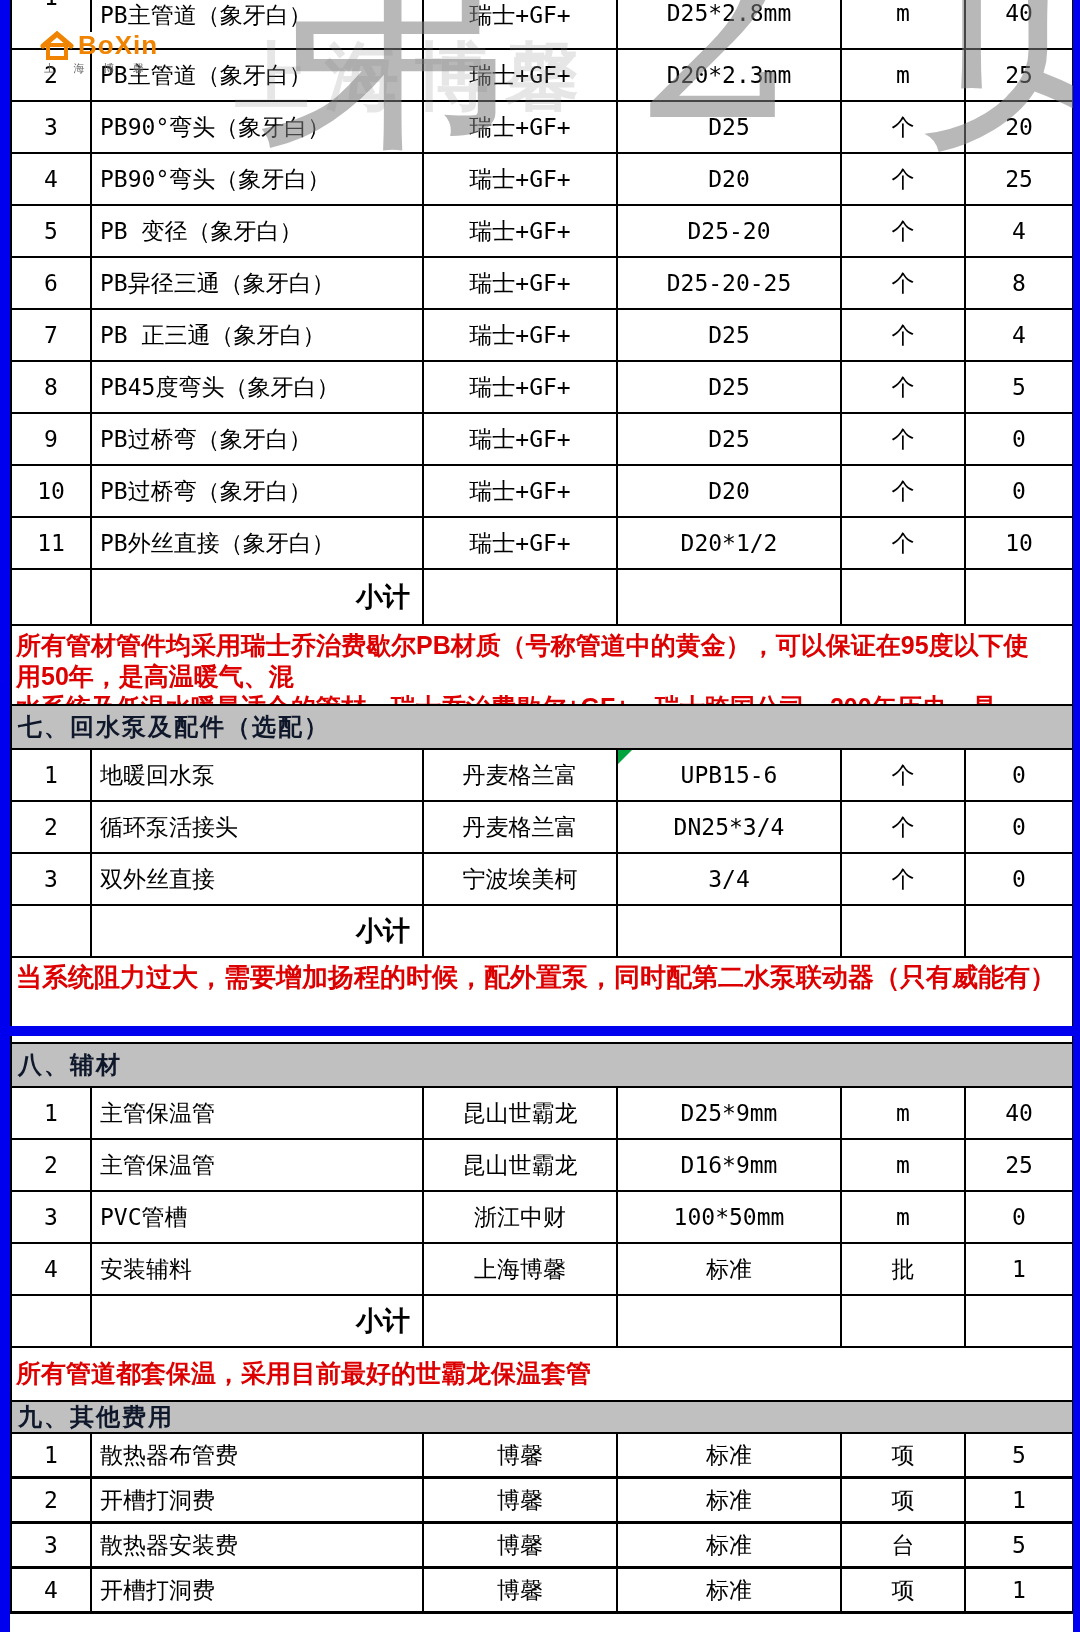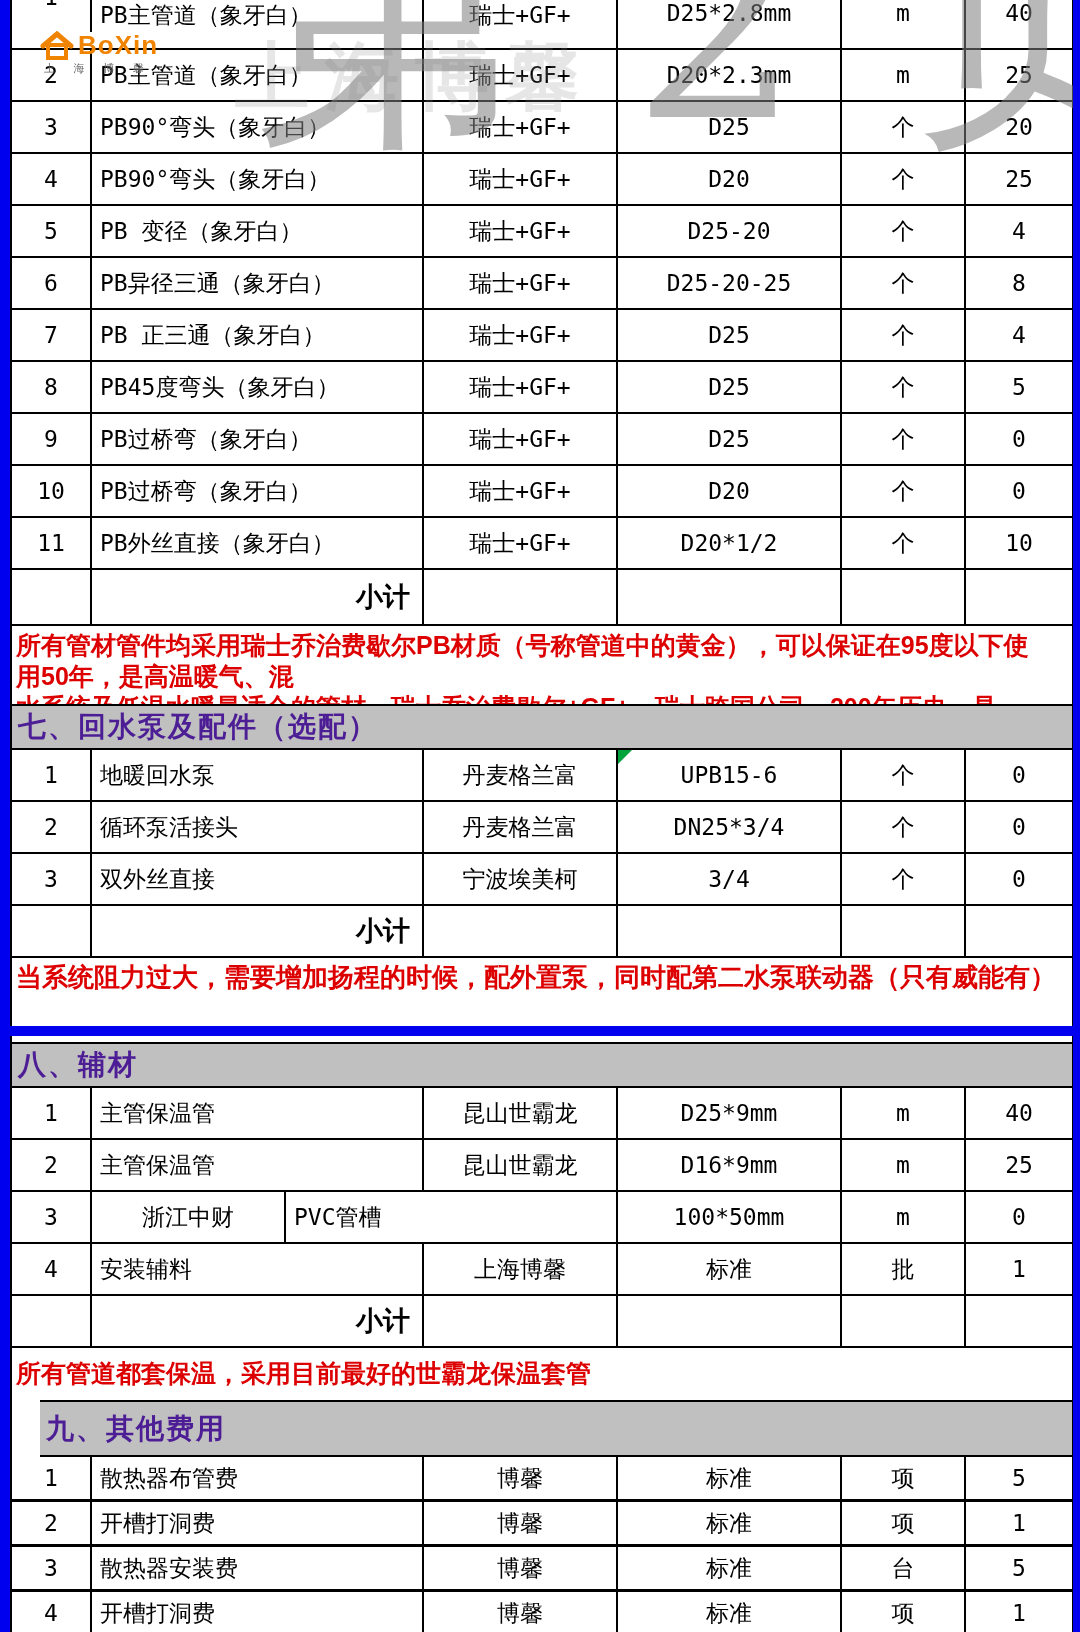--- a/index.html
+++ b/index.html
@@ -52,23 +52,23 @@
   .sec6 .rows .row:first-child .cell{align-items:flex-start;}
   .sec6 .rows .row:first-child .c-no{transform:translateY(-16px);}
 
   .row.subtotal .c-name{justify-content:flex-end;padding-right:12px;}
   .subtotal-label{font-family:"Liberation Serif",serif;font-weight:bold;
                   font-size:27px;}
   .sub6{height:56px;} .sub7{height:52px;} .sub8{height:52px;}
 
   .sec-header{height:46px;background:var(--header_gray);border-top:2px solid #000;
               border-bottom:2px solid #000;box-sizing:border-box;display:flex;
-              align-items:center;padding-left:6px;font-size:28px;font-weight:bold;
-              font-family:"Liberation Sans",sans-serif;letter-spacing:2px;color:#4c1d95;}
-  .sec-header9{height:57px;margin-left:28px;}
+              align-items:center;padding-left:6px;font-size:24px;font-weight:bold;
+              font-family:"Liberation Sans",sans-serif;letter-spacing:2px;color:#0f172a;}
+  .sec-header9{height:34px;}
 
   .note{position:relative;overflow:hidden;box-sizing:border-box;color:var(--note_red);
         font-weight:bold;font-family:"Liberation Sans",sans-serif;font-size:25px;
         line-height:31px;padding:4px 2px 0 4px;}
   .note6{height:78px;}
   .note7{height:64px;font-size:26px;}
   .note8{height:52px;padding-top:10px;font-size:25px;}
 
   .blue-divider{position:relative;z-index:8;height:10px;background:var(--accent_blue);
                 margin:4px -12px 6px -12px;width:1084px;}
@@ -266,22 +266,22 @@
           <div class="row">
             <div class="cell c-no">2</div>
             <div class="cell c-name">主管保温管</div>
             <div class="cell c-brand">昆山世霸龙</div>
             <div class="cell c-spec">D16*9mm</div>
             <div class="cell c-unit">m</div>
             <div class="cell c-qty">25</div>
           </div>
           <div class="row">
             <div class="cell c-no">3</div>
+            <div class="cell c-name">PVC管槽</div>
             <div class="cell c-brand">浙江中财</div>
-            <div class="cell c-name">PVC管槽</div>
             <div class="cell c-spec">100*50mm</div>
             <div class="cell c-unit">m</div>
             <div class="cell c-qty">0</div>
           </div>
           <div class="row">
             <div class="cell c-no">4</div>
             <div class="cell c-name">安装辅料</div>
             <div class="cell c-brand">上海博馨</div>
             <div class="cell c-spec">标准</div>
             <div class="cell c-unit">批</div>

